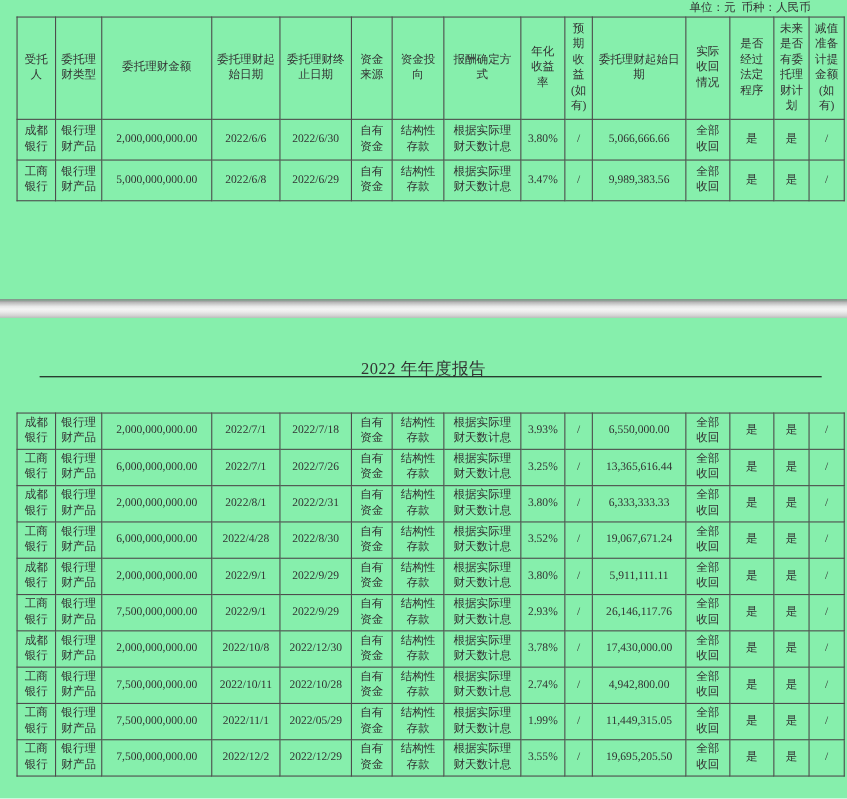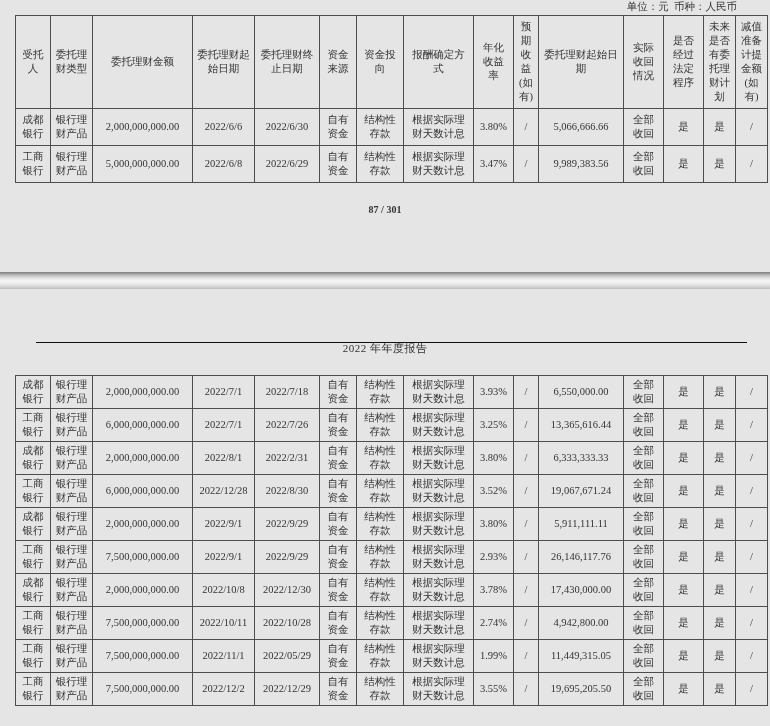--- a/index.html
+++ b/index.html
@@ -5,21 +5,21 @@
   html, body {
     margin: 0; padding: 0;
     background: #ffffff;
     font-family: "Liberation Serif", "DejaVu Serif", serif;
     color: #333333;
   }
   #canvas {
     position: relative;
     width: 770px;
     height: 726px;
-    background: #e5e5e5;
+    background: #86efac;
     overflow: hidden;
   }
   
   .unit-label {
     position: absolute;
     top: 0px; right: 33px;
     font-size: 10.5px;
     white-space: pre;
   }
   .fin-table {
@@ -63,23 +63,22 @@
       #8f8f8f 0%, #b9b9b9 12%, #e8e8e8 35%, #f5f5f5 50%,
       #ececec 65%, #d6d6d6 85%, #bdbdbd 100%);
     border-top: 1px solid #858585;
   }
   
   .report-title {
     position: absolute;
     top: 326px; left: 0;
     width: 770px;
     text-align: center;
-    font-size: 11px;
+    font-size: 15px;
     letter-spacing: 0.5px;
-    margin-top: 15px;
   }
   .title-rule {
     position: absolute;
     top: 342px; left: 36px;
     width: 711px; height: 0;
     border-top: 1.5px solid #111111;
   }
 </style>
 </head>
 <body>
@@ -156,21 +155,20 @@
           <td class="num">/</td>
           <td class="num">9,989,383.56</td>
           <td>全部收回</td>
           <td>是</td>
           <td>是</td>
           <td class="num">/</td>
         </tr>
       </tbody>
   </table>
 
-  <div class="page-footer">87 / 301</div>
 
   <div class="page-separator"></div>
 
   <div class="report-title">2022 年年度报告</div>
   <div class="title-rule"></div>
 
   <table class="fin-table t2">
     <colgroup>
       <col style="width:35px">
         <col style="width:42px">
@@ -237,21 +235,21 @@
           <td class="num">6,333,333.33</td>
           <td>全部收回</td>
           <td>是</td>
           <td>是</td>
           <td class="num">/</td>
         </tr>
         <tr>
           <td>工商银行</td>
           <td>银行理财产品</td>
           <td class="num">6,000,000,000.00</td>
-          <td class="num">2022/12/28</td>
+          <td class="num">2022/4/28</td>
           <td class="num">2022/8/30</td>
           <td>自有资金</td>
           <td>结构性存款</td>
           <td>根据实际理财天数计息</td>
           <td class="num">3.52%</td>
           <td class="num">/</td>
           <td class="num">19,067,671.24</td>
           <td>全部收回</td>
           <td>是</td>
           <td>是</td>

